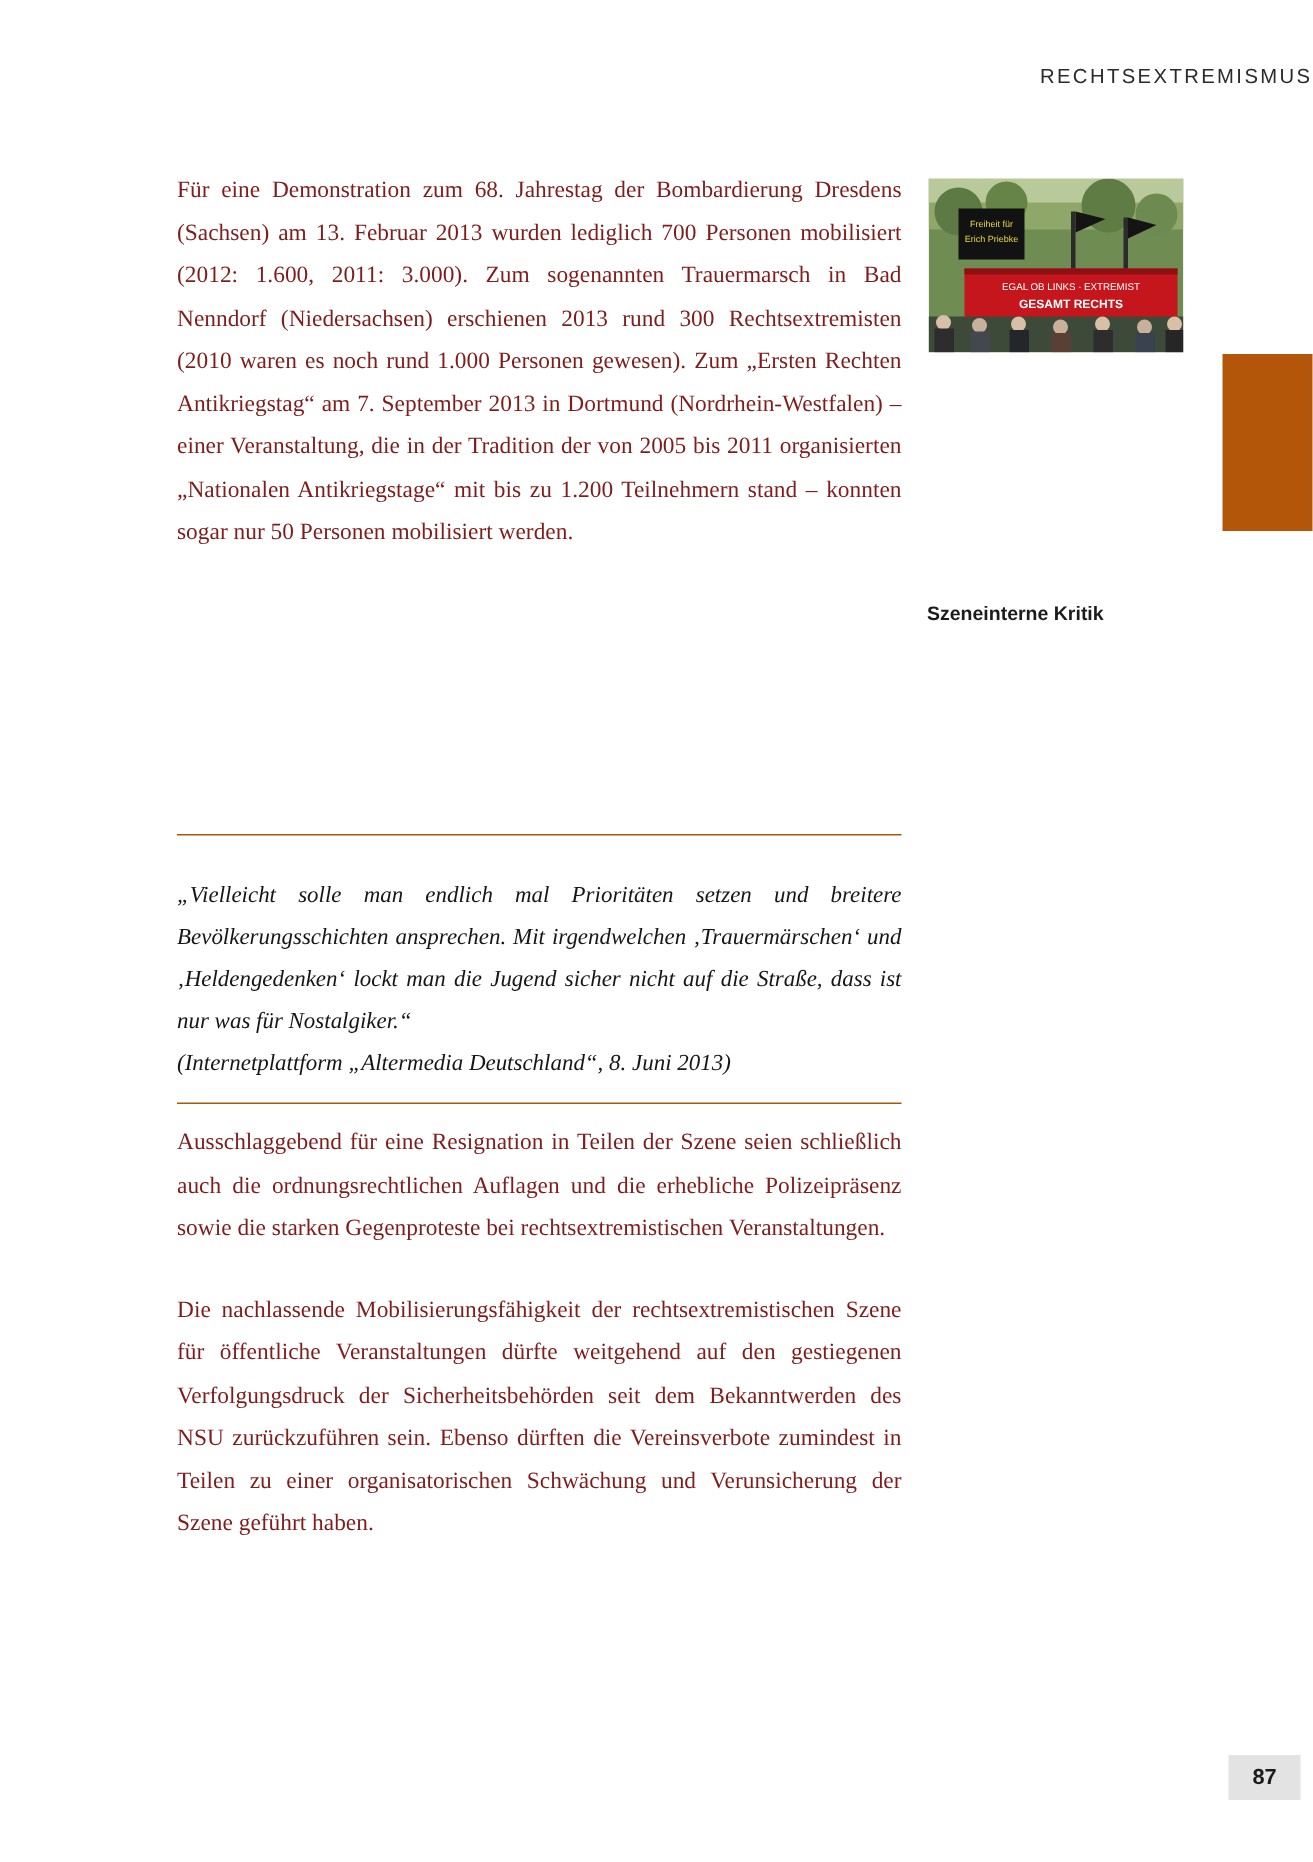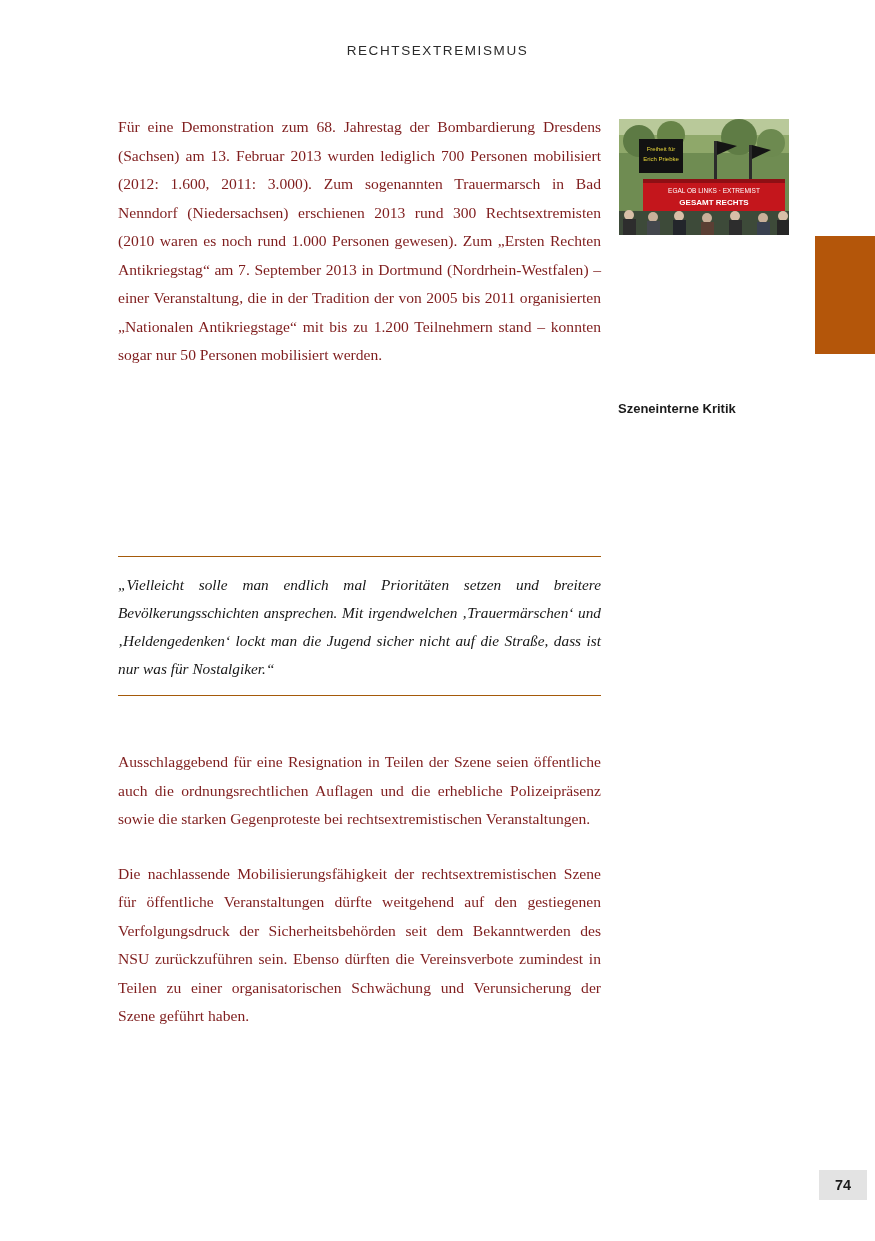--- a/index.html
+++ b/index.html
@@ -20,21 +20,21 @@
     width: 875px;
     height: 1241px;
   }
 
   
   .running-head {
     position: absolute;
     top: 43px;
     left: 0;
     width: 875px;
-    text-align: center;
+    text-align: right;
     font-family: "Liberation Sans", sans-serif;
     font-size: 13.5px;
     letter-spacing: 1.6px;
     color: #2b2b2b;
     font-weight: 400;
   }
 
   
   .main-column {
     position: absolute;
@@ -56,21 +56,21 @@
   .para.gap-large { margin-bottom: 26px; }
 
   
   .quote-block {
     position: absolute;
     left: 118px;
     top: 556px;
     width: 483px;
     border-top: 1.6px solid #a55a0a;
     border-bottom: 1.6px solid #a55a0a;
-    padding: 14px 0 12px 0;
+    padding: 26px 0 12px 0;
     box-sizing: border-box;
   }
   .quote-text {
     font-family: "Liberation Serif", serif;
     font-style: italic;
     font-size: 15.3px;
     line-height: 28px;
     text-align: justify;
     color: #161616;
     margin: 0;
@@ -196,24 +196,25 @@
   </div>
 
   <div class="edge-tab"></div>
 
   <div class="main-column">
     <p class="para gap-large">Für eine Demonstration zum 68. Jahrestag der Bombardierung Dresdens (Sachsen) am 13. Februar 2013 wurden lediglich 700 Personen mobilisiert (2012: 1.600, 2011: 3.000). Zum sogenannten Trauermarsch in Bad Nenndorf (Niedersachsen) erschienen 2013 rund 300 Rechtsextremisten (2010 waren es noch rund 1.000 Personen gewesen). Zum „Ersten Rechten Antikriegstag“ am 7. September 2013 in Dortmund (Nordrhein-Westfalen) – einer Veranstaltung, die in der Tradition der von 2005 bis 2011 organisierten „Nationalen Antikriegstage“ mit bis zu 1.200 Teilnehmern stand – konnten sogar nur 50 Personen mobilisiert werden.</p>
   </div>
 
   <div class="quote-block">
     <p class="quote-text">„Vielleicht solle man endlich mal Prioritäten setzen und breitere Bevölkerungsschichten ansprechen. Mit irgendwelchen ‚Trauermärschen‘ und ‚Heldengedenken‘ lockt man die Jugend sicher nicht auf die Straße, dass ist nur was für Nostalgiker.“</p>
+    <p class="quote-source">(Internetplattform „Altermedia Deutschland“, 8. Juni 2013)</p>
   </div>
 
   <div class="lower-column">
-    <p class="para gap-large">Ausschlaggebend für eine Resignation in Teilen der Szene seien öffentliche auch die ordnungsrechtlichen Auflagen und die erhebliche Polizeipräsenz sowie die starken Gegenproteste bei rechtsextremistischen Veranstaltungen.</p>
+    <p class="para gap-large">Ausschlaggebend für eine Resignation in Teilen der Szene seien schließlich auch die ordnungsrechtlichen Auflagen und die erhebliche Polizeipräsenz sowie die starken Gegenproteste bei rechtsextremistischen Veranstaltungen.</p>
     <p class="para last">Die nachlassende Mobilisierungsfähigkeit der rechtsextremistischen Szene für öffentliche Veranstaltungen dürfte weitgehend auf den gestiegenen Verfolgungsdruck der Sicherheitsbehörden seit dem Bekanntwerden des NSU zurückzuführen sein. Ebenso dürften die Vereinsverbote zumindest in Teilen zu einer organisatorischen Schwächung und Verunsicherung der Szene geführt haben.</p>
   </div>
 
   <div class="margin-note" id="note-1">Szeneinterne Kritik</div>
 
-  <div class="page-number-box">74</div>
+  <div class="page-number-box">87</div>
 
 </div>
 
 </body></html>

